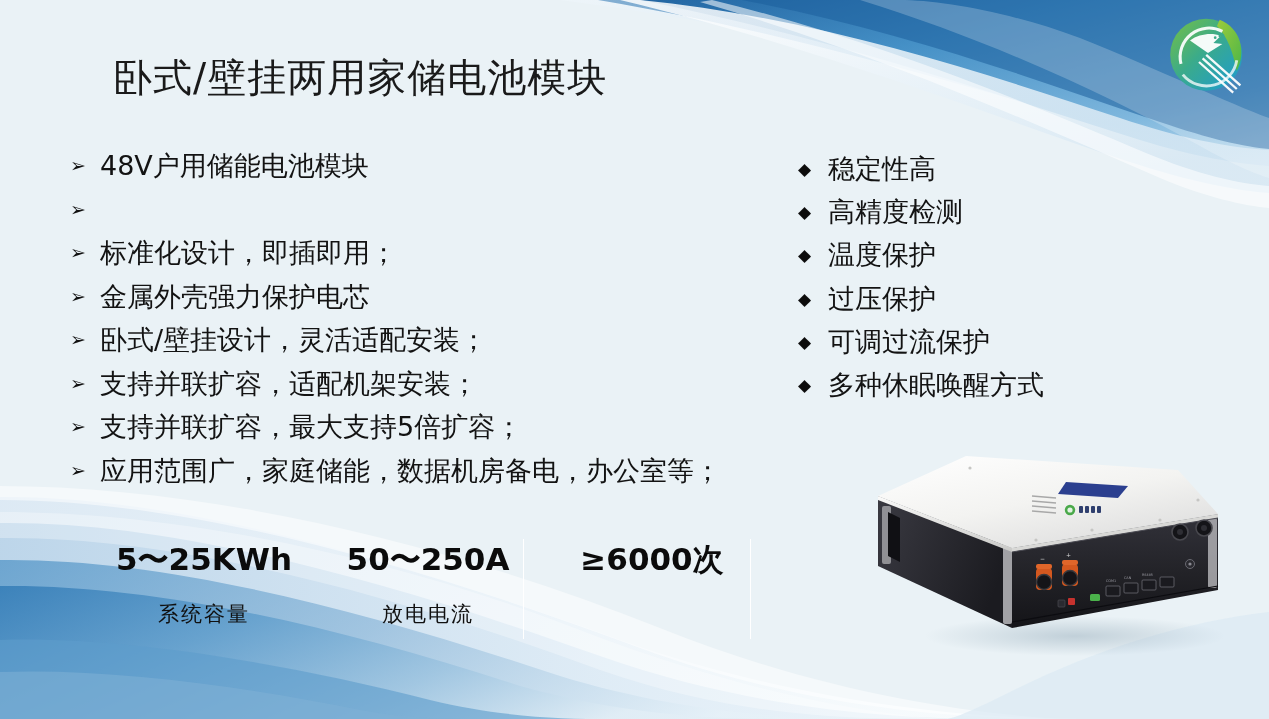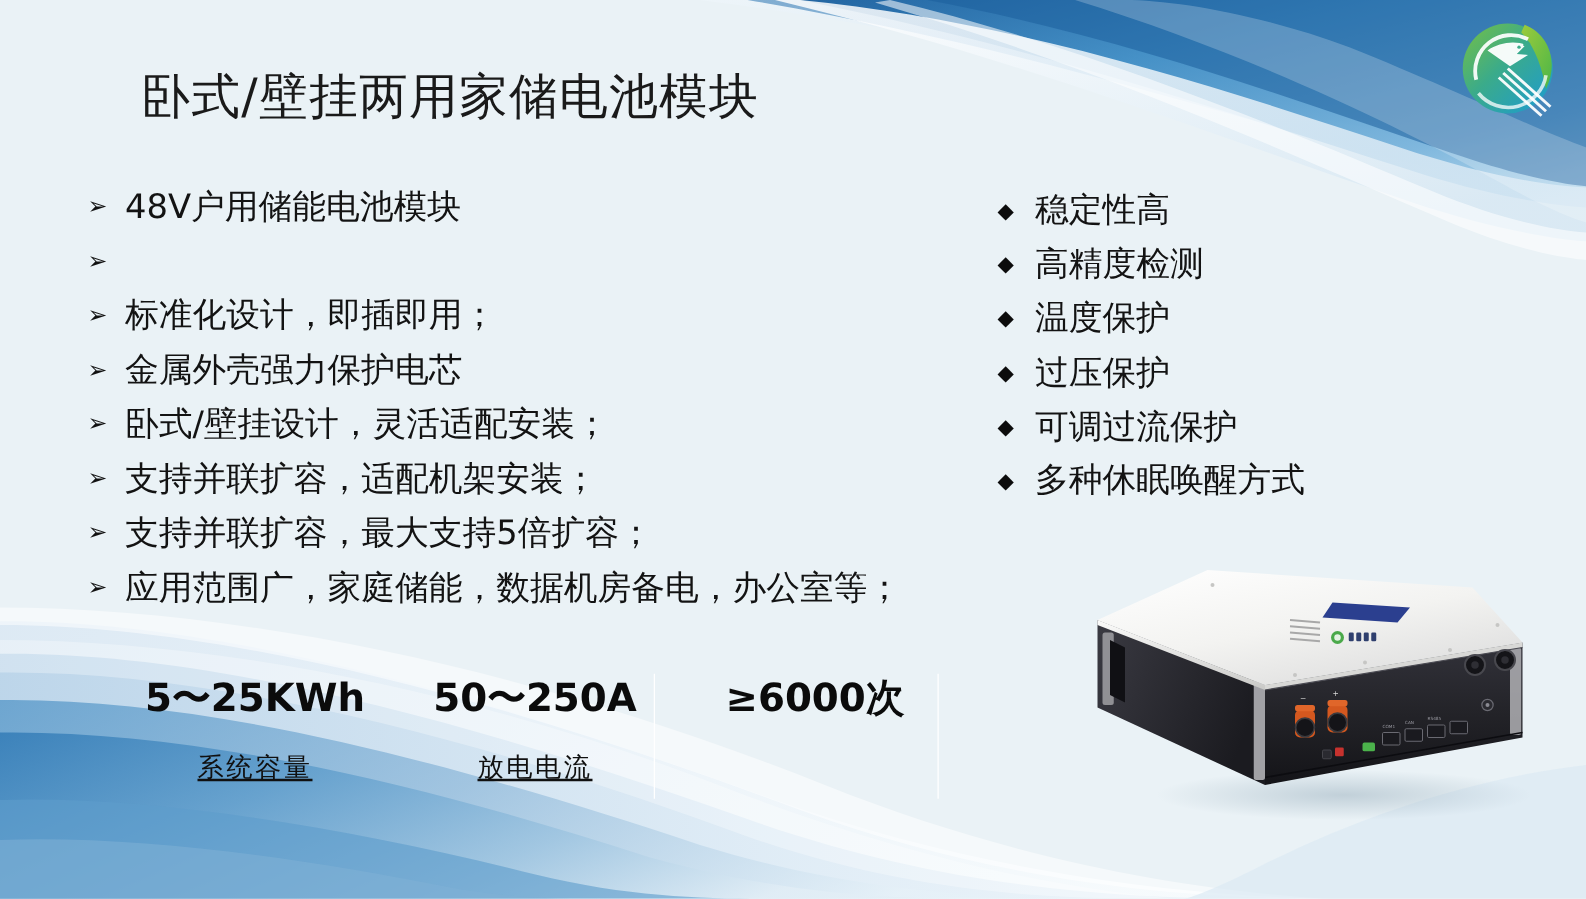--- a/index.html
+++ b/index.html
@@ -64,21 +64,20 @@
   }
   .stat .val{
     font-size:31px;font-weight:bold;color:#0b0b0b;letter-spacing:0px;
     line-height:44px;white-space:nowrap;
     font-family:"DejaVu Sans","Liberation Sans",sans-serif;
   }
   .stat .lab{
     margin-top:18px;font-size:21px;color:#101010;line-height:30px;
     white-space:nowrap;letter-spacing:2px;
     font-family:"DejaVu Sans","Liberation Sans",sans-serif;
-    text-decoration:underline;
   }
   .divider{
     position:absolute;top:2px;width:1px;height:100px;background:#ffffff;
   }
   .divider.d1{left:431px;}
   .divider.d2{left:658px;}
 
   
   .product{position:absolute;left:860px;top:440px;width:400px;height:220px;}
 </style>

